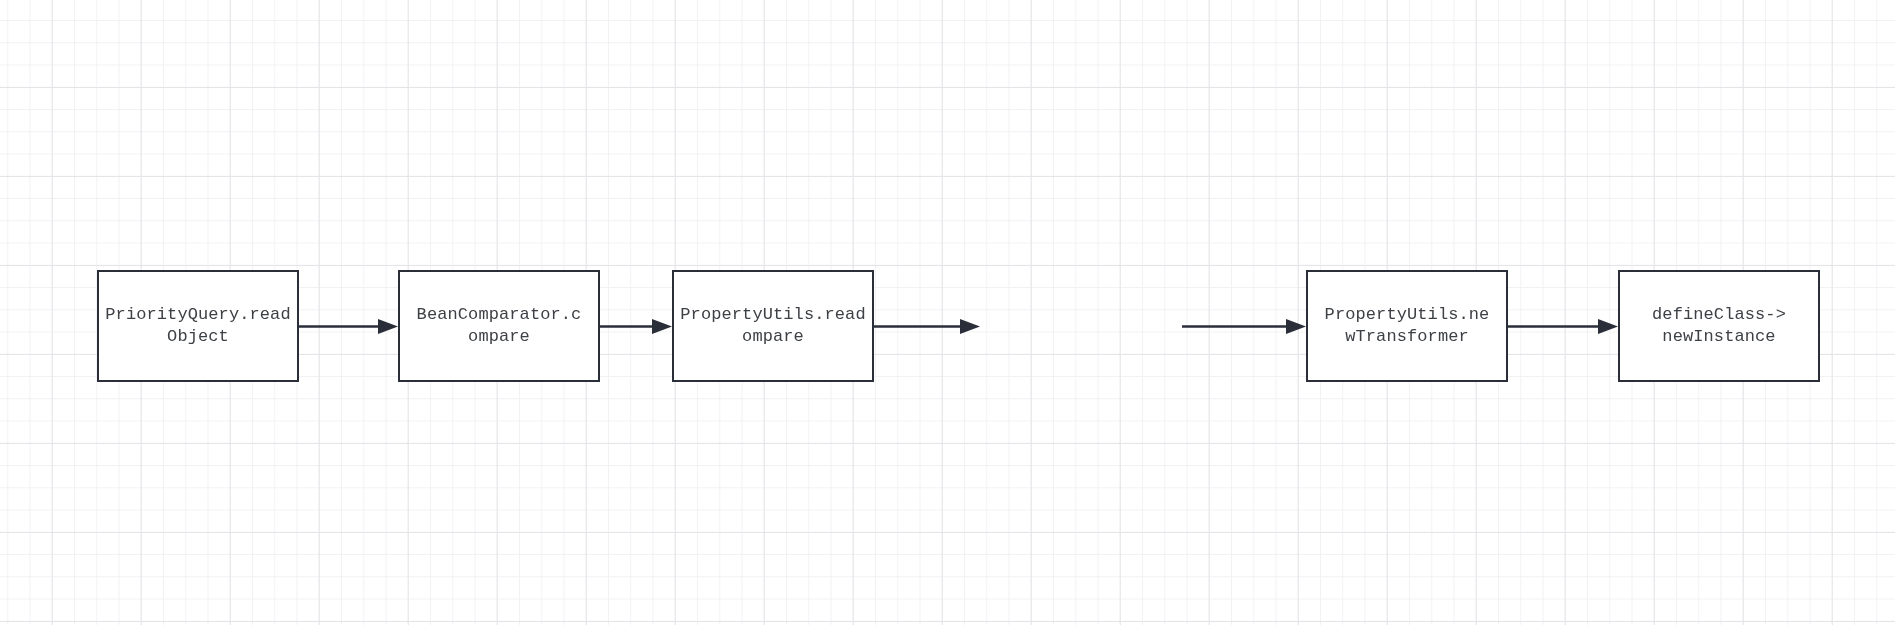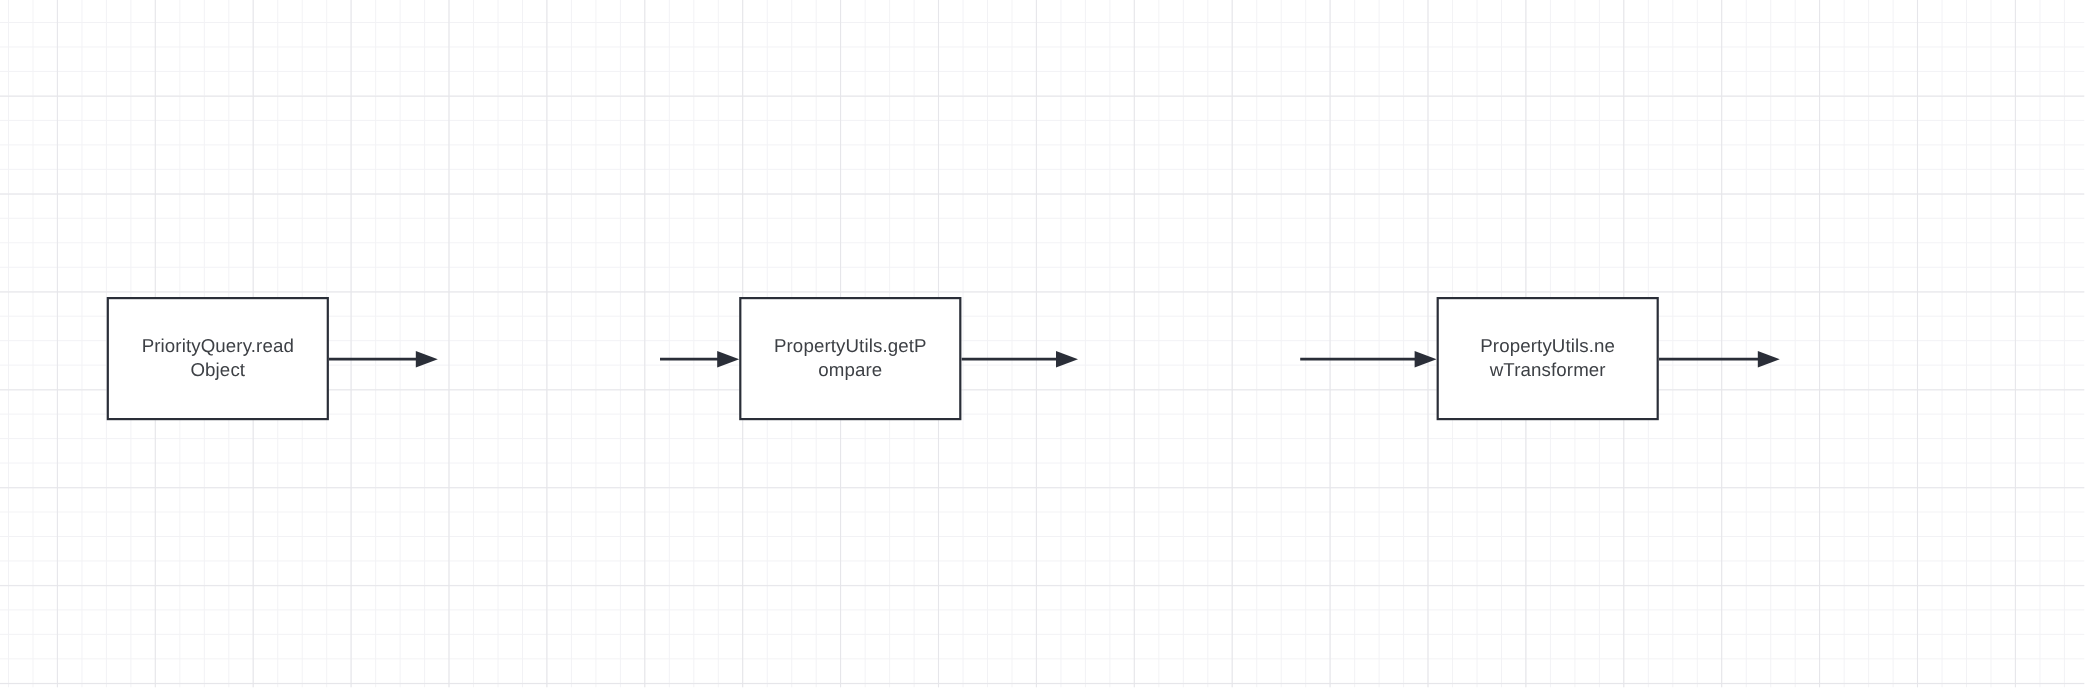--- a/index.html
+++ b/index.html
@@ -23,20 +23,21 @@
     background-size:
       89px 89px,
       89px 89px,
       22.25px 22.25px,
       22.25px 22.25px;
     background-position:
       51.7px 0px,
       0px 87px,
       7.3px 0px,
       0px 20px;
+    font-family: Liberation Mono, monospace;
   }
   .node {
     position: absolute;
     top: 270px;
     width: 202px;
     height: 112px;
     box-sizing: border-box;
     background: #ffffff;
     border: 2.5px solid #2a2e38;
     display: flex;
@@ -87,30 +88,42 @@
     </g>
   </svg>
 
   <div class="node" style="left:97px">
     <div class="node-label">
       <div>PriorityQuery.read</div>
       <div>Object</div>
     </div>
   </div>
 
+  <div class="node" style="left:398px">
+    <div class="node-label">
+      <div>BeanComparator.c</div>
+      <div>ompare</div>
+    </div>
+  </div>
 
   <div class="node" style="left:672px">
     <div class="node-label">
-      <div>PropertyUtils.getP</div>
+      <div>PropertyUtils.read</div>
       <div>ompare</div>
     </div>
   </div>
 
 
   <div class="node" style="left:1306px">
     <div class="node-label">
       <div>PropertyUtils.ne</div>
       <div>wTransformer</div>
     </div>
   </div>
 
+  <div class="node" style="left:1618px">
+    <div class="node-label">
+      <div>defineClass-&gt;</div>
+      <div>newInstance</div>
+    </div>
+  </div>
 
 </div>
 
 </body></html>

